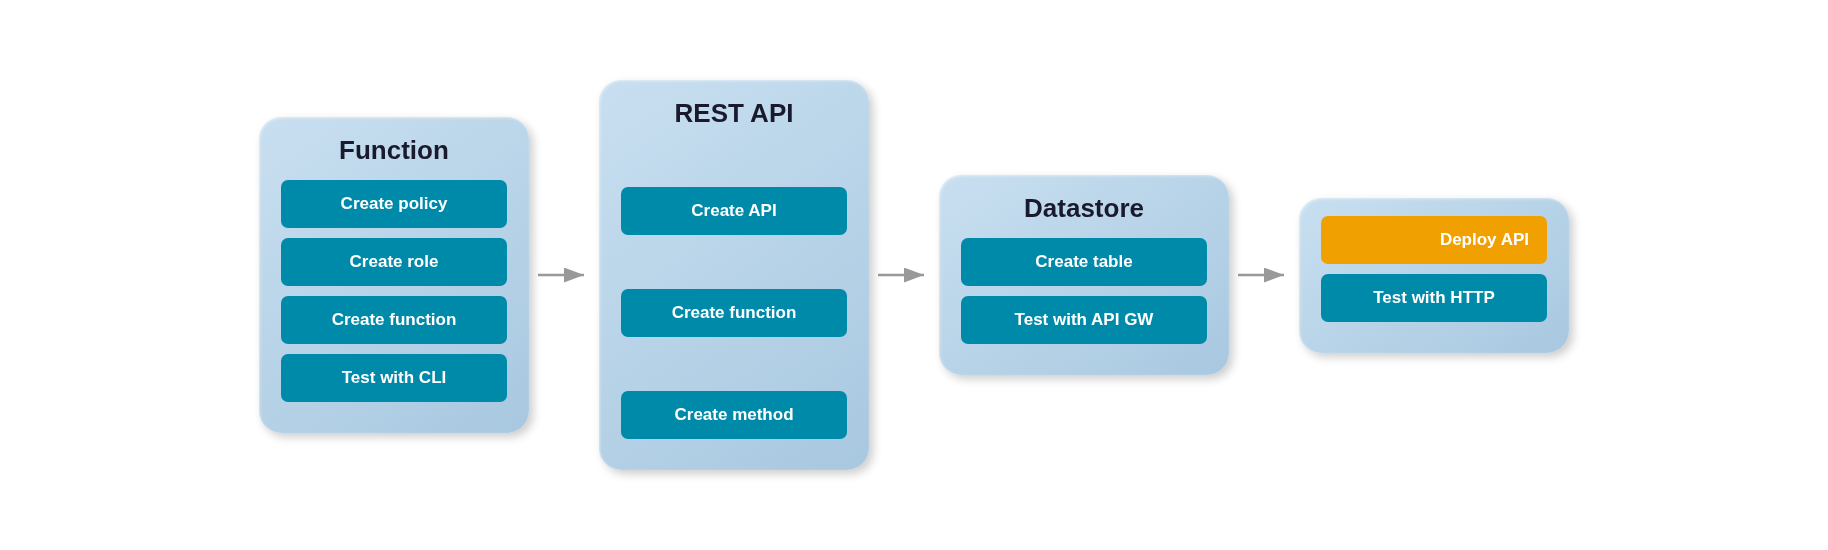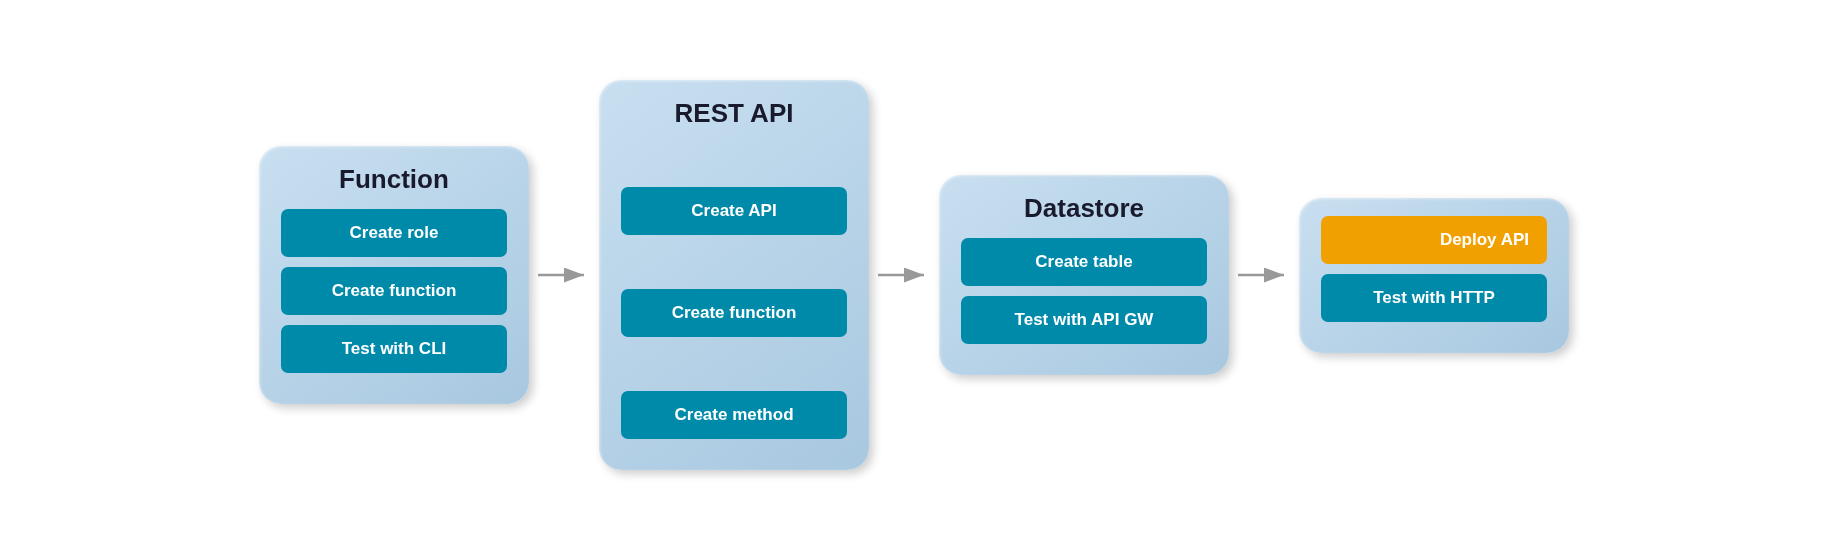--- a/index.html
+++ b/index.html
@@ -84,20 +84,21 @@
     .panel-datastore{ width: 290px; }
     .panel-deploy   { width: 270px; }
   </style>
 </head>
 <body>
 
 <div class="diagram">
 
   <div class="panel panel-function">
     <div class="panel-title">Function</div>
+    <button class="btn">Create policy</button>
     <button class="btn">Create role</button>
     <button class="btn">Create function</button>
     <button class="btn">Test with CLI</button>
   </div>
 
   <div class="arrow">
     <svg viewBox="0 0 60 40" xmlns="http://www.w3.org/2000/svg">
       <defs>
         <marker id="arrowhead1" markerWidth="8" markerHeight="6" refX="8" refY="3" orient="auto">
           <polygon points="0 0, 8 3, 0 6" fill="#999"></polygon>

